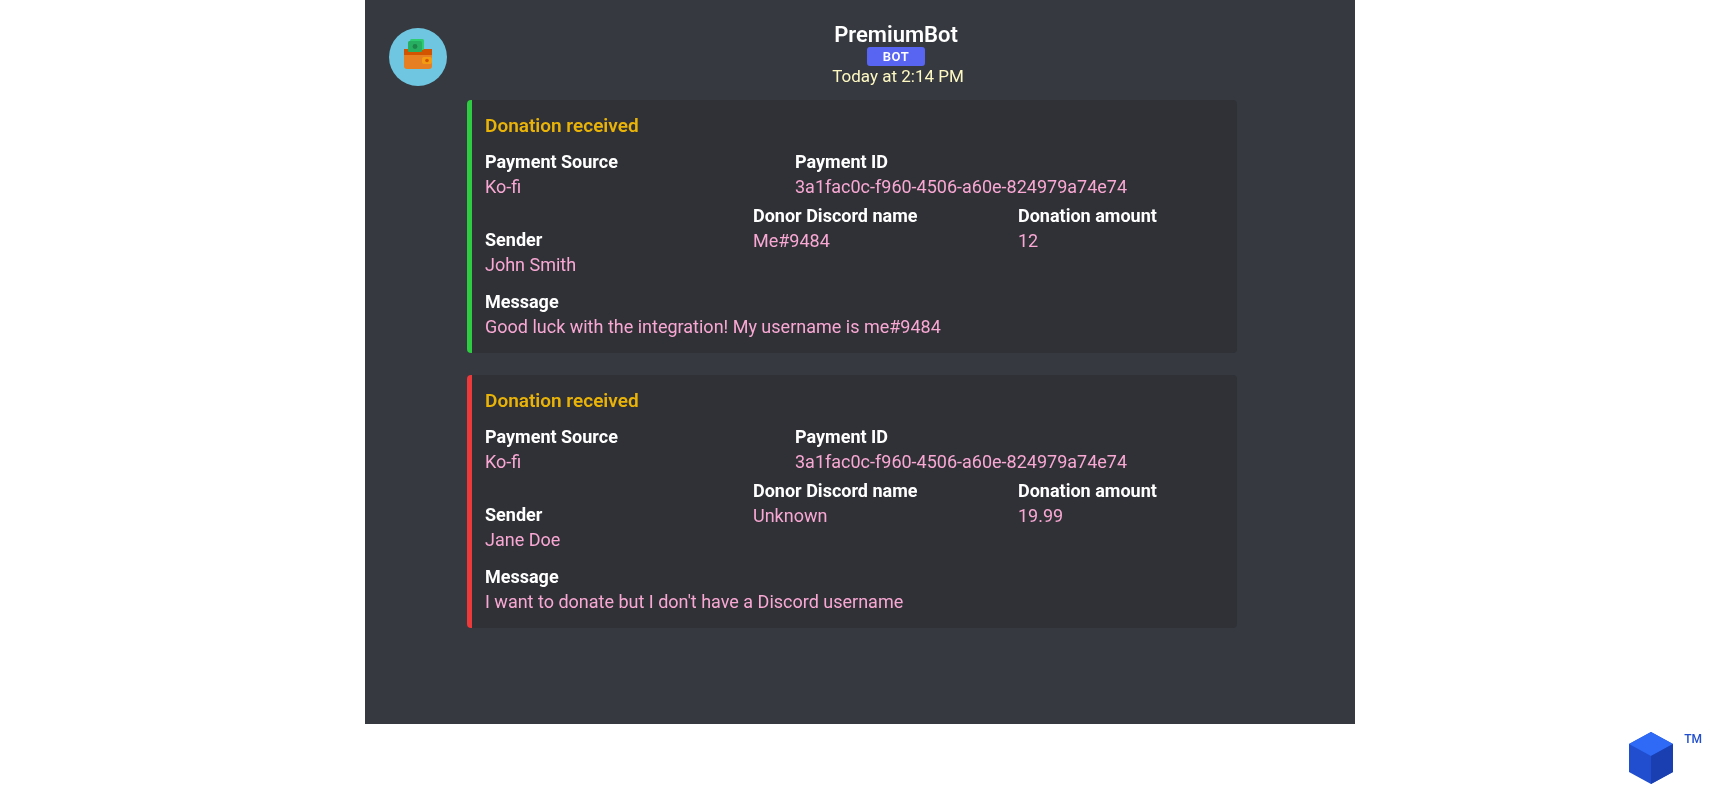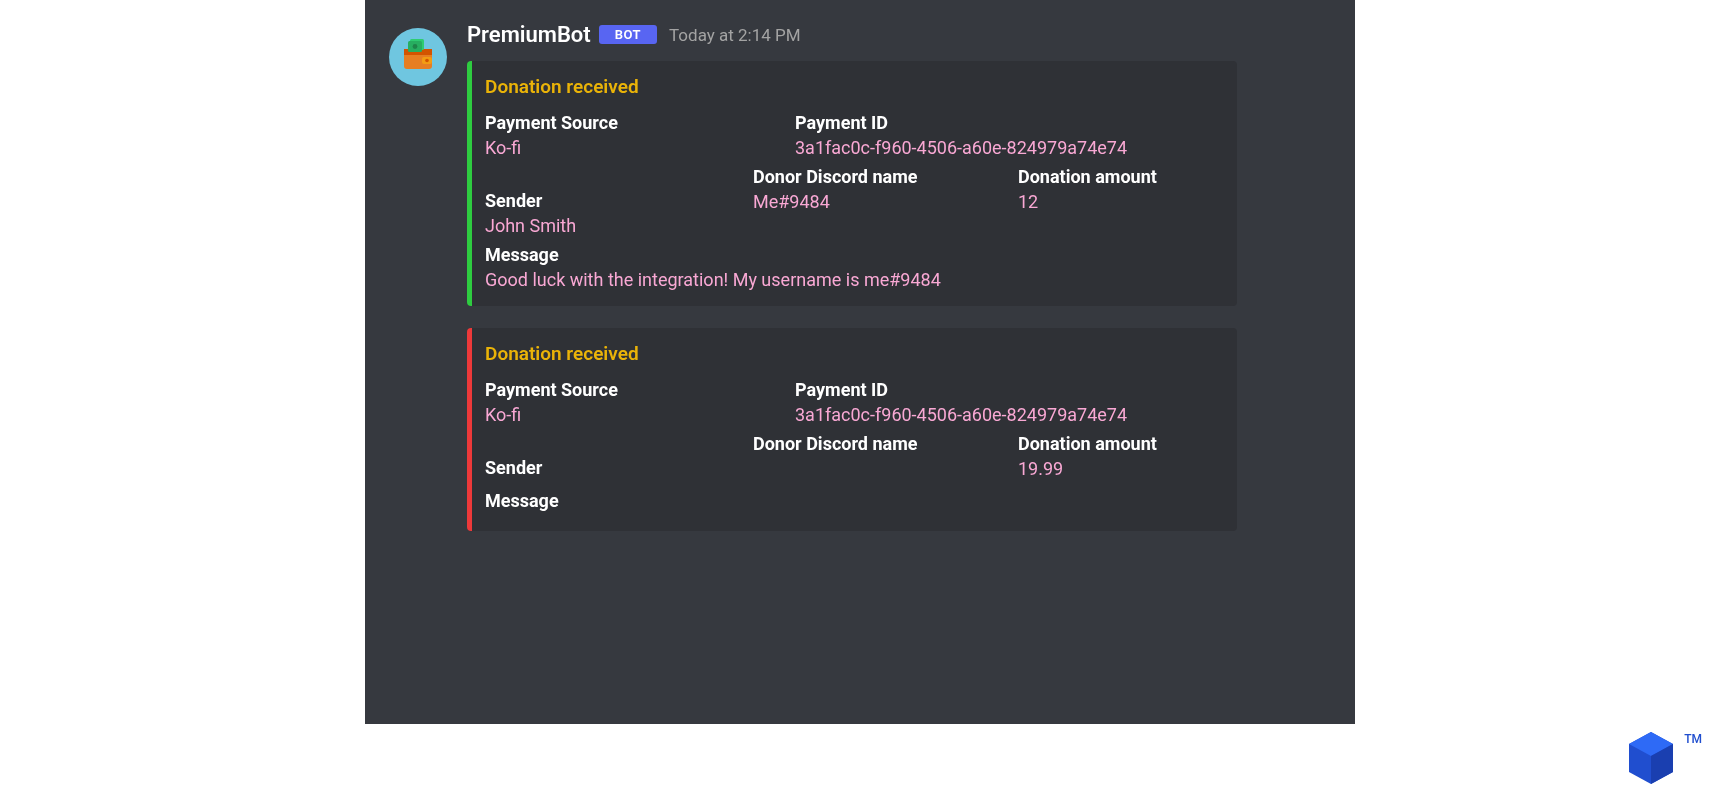--- a/index.html
+++ b/index.html
@@ -38,39 +38,39 @@
     flex-shrink: 0;
     margin-top: 6px;
   }
   .msg-body {
     flex: 1;
     min-width: 0;
   }
   .msg-header {
     display: flex;
     align-items: center;
-    gap: 8px;
     margin-bottom: 14px;
+    flex-direction: column;
   }
   .author {
     color: #ffffff;
     font-weight: 600;
     font-size: 22px;
   }
   .bot-badge {
     background: #5865f2;
     color: #ffffff;
     font-size: 13px;
     font-weight: 600;
     padding: 2px 16px;
     border-radius: 3px;
     letter-spacing: 0.5px;
   }
   .timestamp {
-    color: #a3a3a3;
+    color: #fef9c3;
     font-size: 17px;
     margin-left: 4px;
   }
   .embed {
     background: #2f3136;
     border-radius: 4px;
     padding: 14px 18px 16px 18px;
     margin-bottom: 22px;
     width: 770px;
     position: relative;
@@ -105,21 +105,21 @@
     color: #ffffff;
     font-weight: 700;
     font-size: 18px;
     margin-bottom: 4px;
   }
   .field-value {
     color: #f9a8d4;
     font-size: 18px;
   }
   .message-field {
-    margin-top: 8px;
+    margin-top: 16px;
   }
   .tm-corner {
     position: absolute;
     right: 18px;
     bottom: 10px;
     display: flex;
     align-items: flex-start;
     gap: 11px;
   }
   .tm-text {
@@ -199,32 +199,35 @@
           </div>
           <div class="col">
             <div class="field-label">Payment ID</div>
             <div class="field-value">3a1fac0c-f960-4506-a60e-824979a74e74</div>
           </div>
         </div>
 
         <div class="row three">
           <div class="col">
             <div class="field-label">Sender</div>
+            <div class="field-value">Jane Doe</div>
           </div>
           <div class="col">
             <div class="field-label">Donor Discord name</div>
+            <div class="field-value">Unknown</div>
           </div>
           <div class="col">
             <div class="field-label">Donation amount</div>
             <div class="field-value">19.99</div>
           </div>
         </div>
 
         <div class="message-field">
           <div class="field-label">Message</div>
+          <div class="field-value">I want to donate but I don't have a Discord username</div>
         </div>
       </div>
 
     </div>
   </div>
 </div>
 
 <div class="tm-corner">
   <svg width="44" height="52" viewBox="0 0 44 52">
     <polygon points="22,0 44,12 44,40 22,52 0,40 0,12" fill="#204ecf"></polygon>

